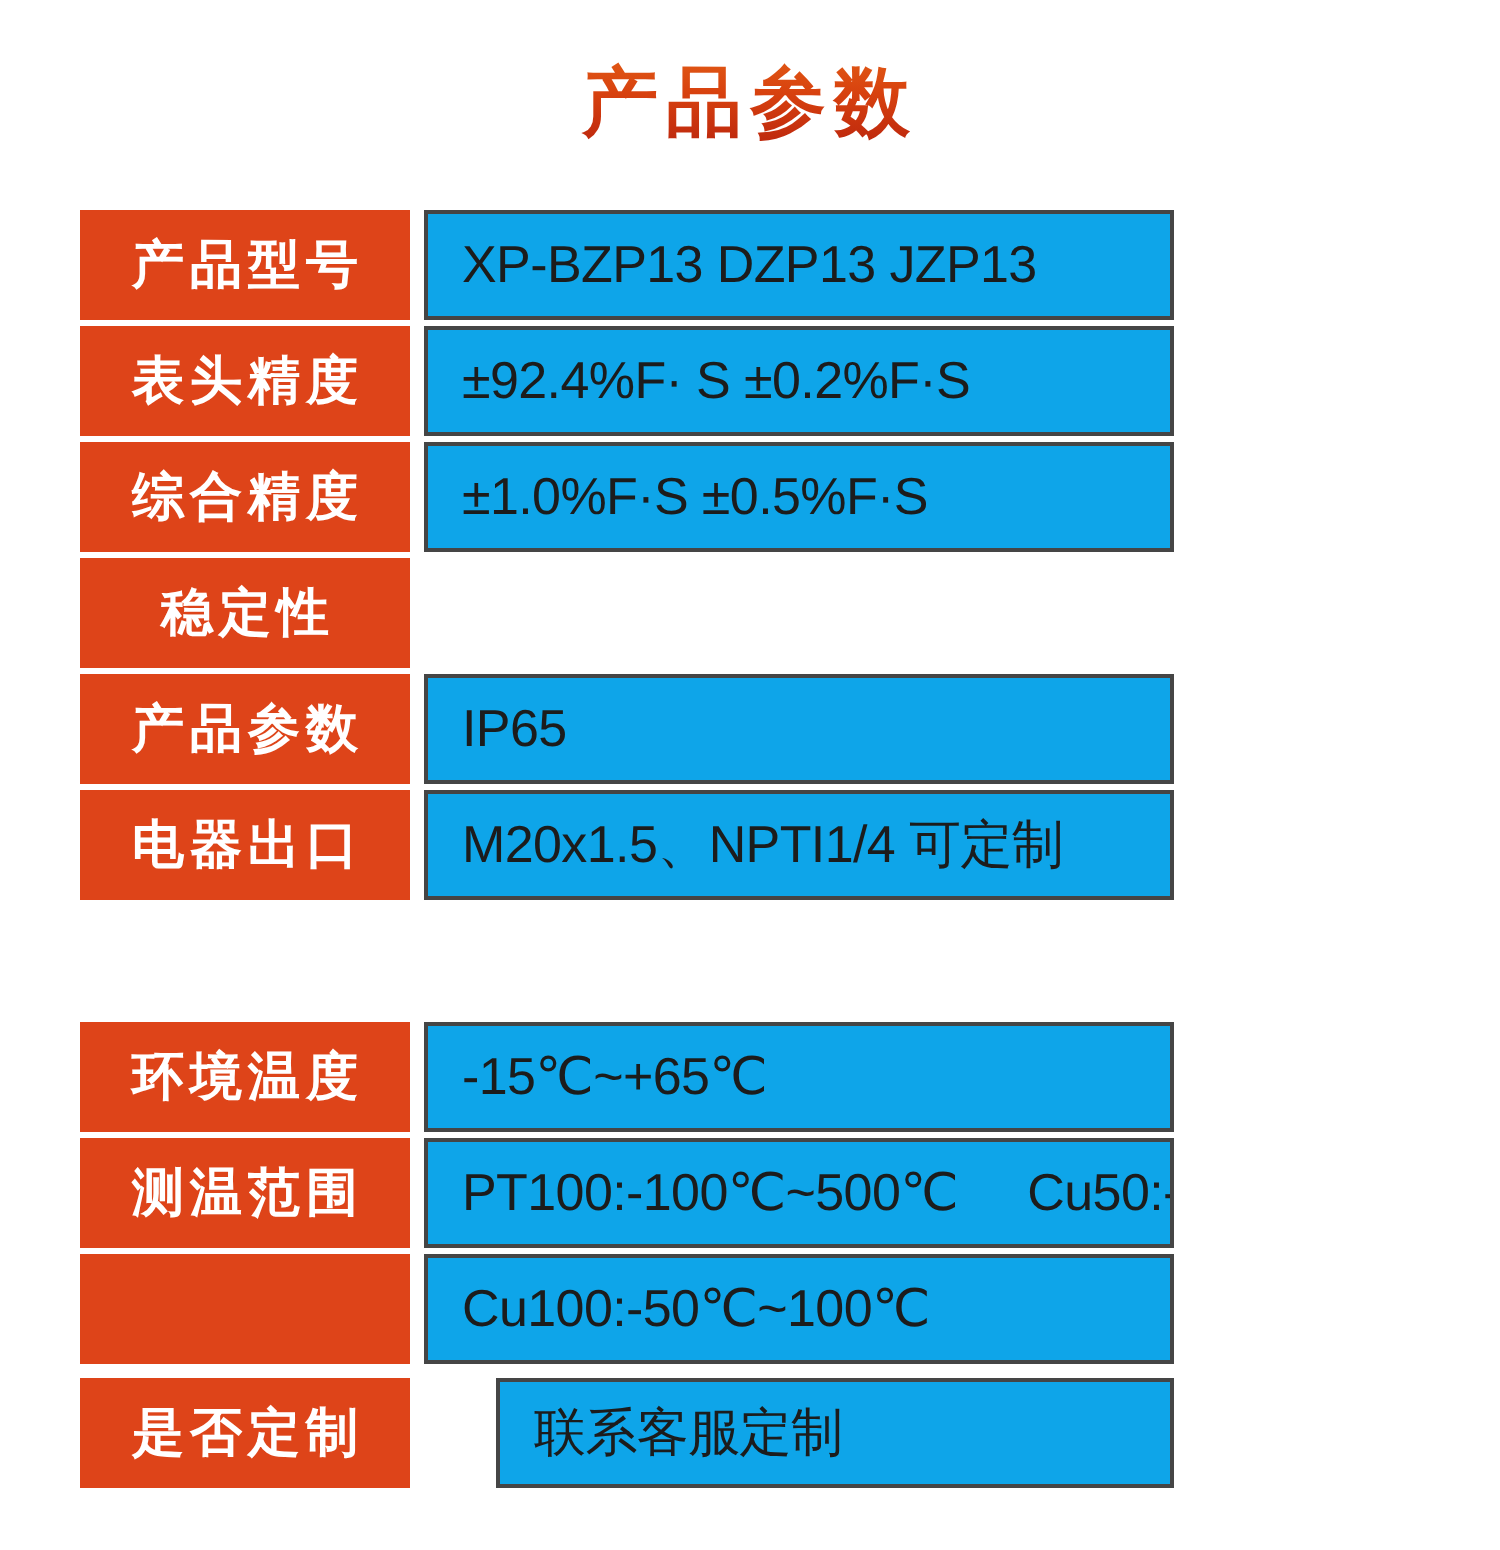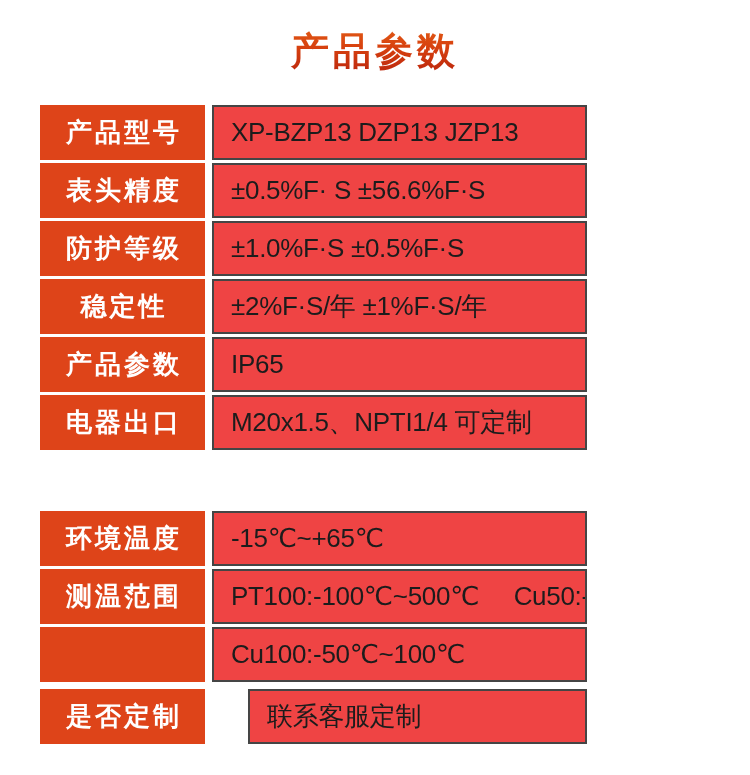--- a/index.html
+++ b/index.html
@@ -51,21 +51,21 @@
     font-weight: bold;
     letter-spacing: 3px;
     display: flex;
     align-items: center;
     justify-content: center;
     text-indent: 3px;
   }
   .spec-value {
     flex: 1;
     margin-left: 7px;
-    background: #ef4444;
+    background: #0ea5e9;
     border: 2px solid #454545;
     color: #1c1c1c;
     font-size: 26px;
     letter-spacing: -0.3px;
     display: flex;
     align-items: center;
     padding-left: 17px;
     white-space: pre;
     overflow: hidden;
   }
@@ -79,31 +79,30 @@
 
   <div class="spec-table">
 
     <div class="spec-row">
       <div class="spec-label">产品型号</div>
       <div class="spec-value">XP-BZP13 DZP13 JZP13</div>
     </div>
 
     <div class="spec-row">
       <div class="spec-label">表头精度</div>
-      <div class="spec-value">±0.5%F· S ±56.6%F·S</div>
+      <div class="spec-value">±92.4%F· S ±0.2%F·S</div>
     </div>
 
     <div class="spec-row">
-      <div class="spec-label">防护等级</div>
+      <div class="spec-label">综合精度</div>
       <div class="spec-value">±1.0%F·S ±0.5%F·S</div>
     </div>
 
     <div class="spec-row">
       <div class="spec-label">稳定性</div>
-      <div class="spec-value">±2%F·S/年 ±1%F·S/年</div>
     </div>
 
     <div class="spec-row">
       <div class="spec-label">产品参数</div>
       <div class="spec-value">IP65</div>
     </div>
 
     <div class="spec-row">
       <div class="spec-label">电器出口</div>
       <div class="spec-value">M20x1.5、NPTI1/4 可定制</div>

